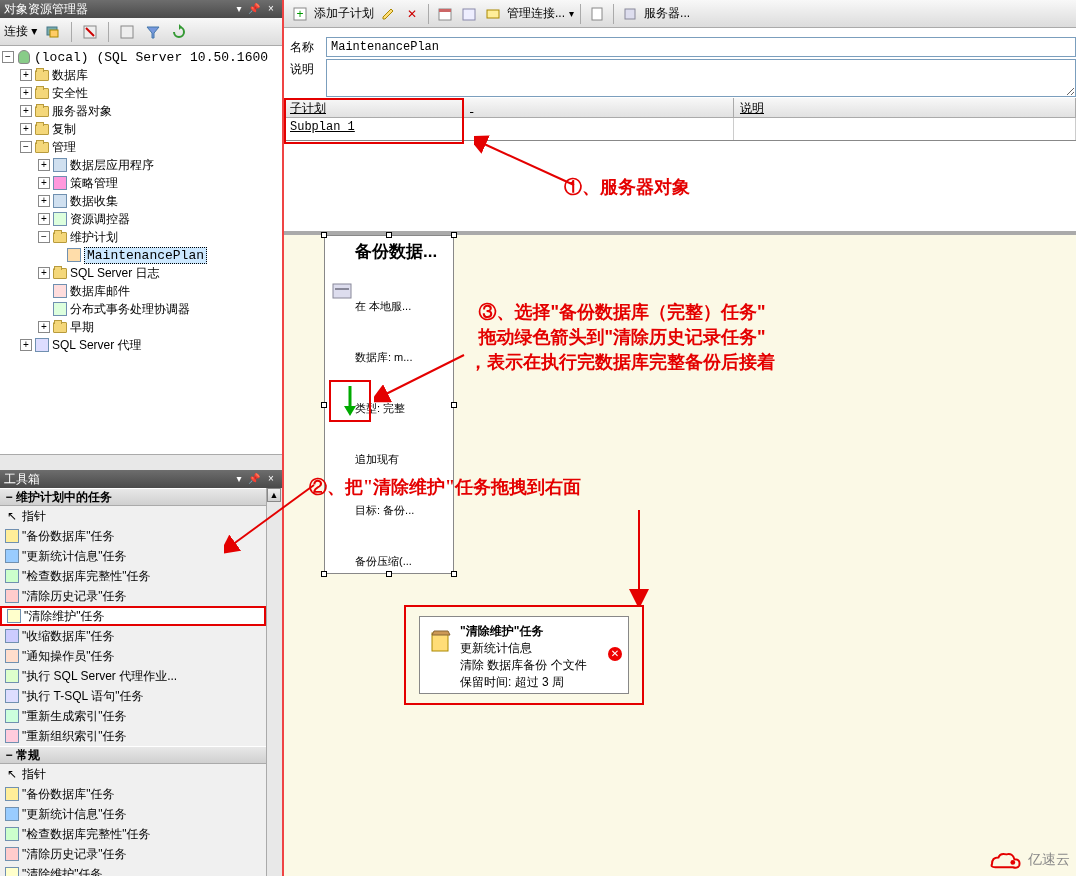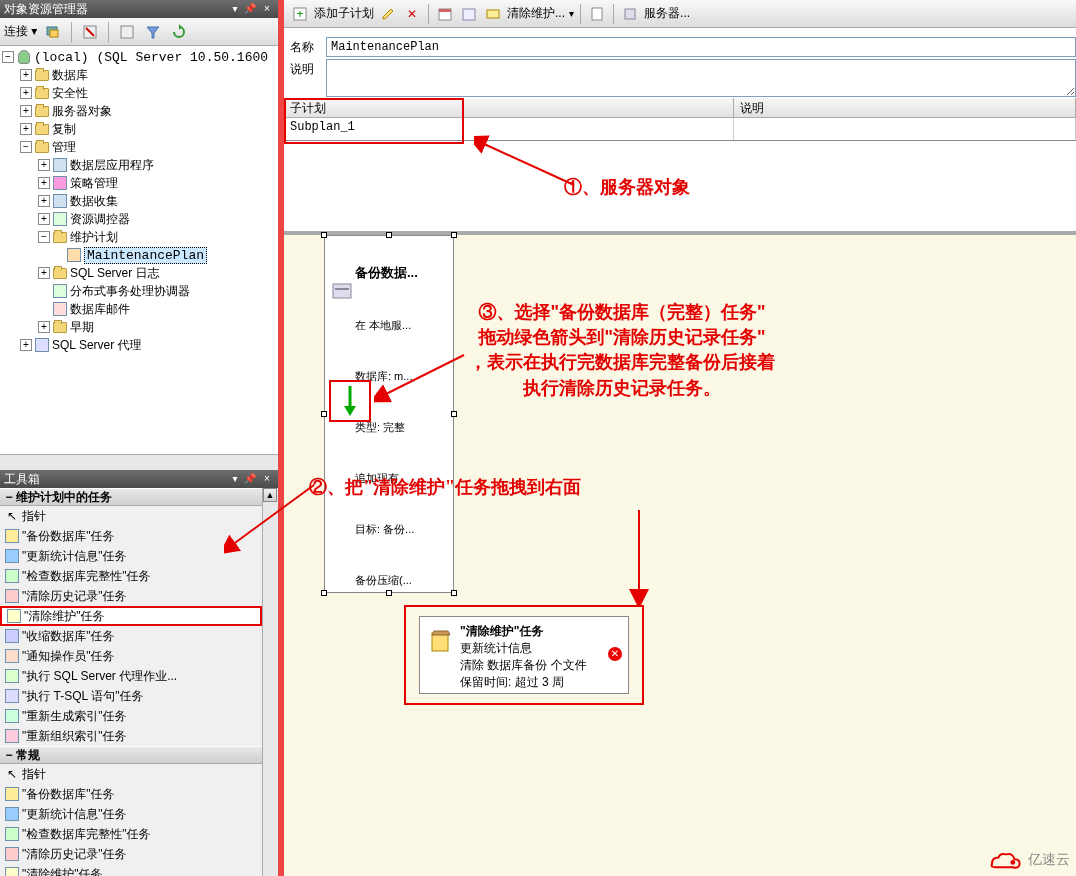--- a/index.html
+++ b/index.html
@@ -1,21 +1,21 @@
 <!DOCTYPE html>
 <html><head>
 <meta charset="utf-8">
 <style>
 * { margin: 0; padding: 0; box-sizing: border-box; font-family: "Microsoft YaHei", SimSun, Arial, sans-serif; }
 body { width: 1076px; height: 876px; background: #fff; font-size: 12px; overflow: hidden; position: relative; }
 
 .main-layout { display: flex; height: 876px; }
 
 
-.left-panel { width: 284px; display: flex; flex-direction: column; background: #f0f0f0; border-right: 6px solid #ef4444; }
+.left-panel { width: 284px; display: flex; flex-direction: column; background: #f0f0f0; border-right: 2px solid #ef4444; }
 .panel-header { background: linear-gradient(#6d6d6d, #4a4a4a); color: #fff; height: 18px; display: flex; align-items: center; padding: 0 4px; justify-content: space-between; font-size: 12px; }
 .panel-header-buttons { display: flex; gap: 2px; }
 .panel-header-btn { width: 14px; height: 14px; color: #fff; font-size: 10px; text-align: center; line-height: 14px; }
 
 .toolbar { background: linear-gradient(#f8f8f8, #dcdcdc); height: 28px; display: flex; align-items: center; padding: 0 4px; gap: 6px; border-bottom: 1px solid #aaa; }
 .toolbar-label { font-size: 12px; }
 .toolbar-sep { width: 1px; height: 20px; background: #aaa; margin: 0 2px; }
 .toolbar-btn { width: 20px; height: 20px; display: flex; align-items: center; justify-content: center; }
 
 .tree-container { flex: 1; background: #fff; overflow: auto; padding: 2px 0; }
@@ -44,30 +44,30 @@
 .tab { background: #fff; border: 1px solid #888; border-bottom: none; padding: 1px 10px; font-family: "Courier New", SimSun, monospace; font-size: 13px; border-top: 2px solid #d4a040; }
 
 .design-toolbar { background: linear-gradient(#f8f8f8, #dcdcdc); height: 28px; display: flex; align-items: center; padding: 0 6px; gap: 4px; border-bottom: 1px solid #aaa; }
 
 .props-area { display: flex; flex-direction: column; padding: 0; margin-top: 8px; }
 .prop-row { display: flex; align-items: flex-start; height: 22px; }
 .prop-row.tall { height: 40px; }
 .prop-label { width: 42px; padding-left: 6px; font-size: 12px; line-height: 22px; }
 .prop-input { flex: 1; border: 1px solid #7b9ebd; background: #fff; height: 20px; margin: 1px 0 1px 0; padding: 0 4px; font-size: 12px; font-family: "Courier New", monospace; }
 .prop-textarea { flex: 1; border: 1px solid #7b9ebd; background: #fff; height: 38px; margin: 1px 0; }
-.table-wrapper { display: flex; background: #bef264; border-bottom: 1px solid #888; }
+.table-wrapper { display: flex; background: #bef264; border-bottom: 1px solid #888; text-decoration: underline; }
 .table-header-row { display: flex; background: linear-gradient(#f8f8f8, #e0e0e0); height: 20px; }
 .th { border-right: 1px solid #aaa; border-bottom: 1px solid #aaa; padding: 2px 6px; font-size: 12px; }
 .table-data-row { display: flex; background: #fff; height: 22px; }
 .td { border-right: 1px solid #ccc; padding: 2px 6px; font-size: 12px; font-family: "Courier New", monospace; }
 .col-desc { flex: 1; }
 
 .design-canvas { flex: 1; background: #fbf9e6; position: relative; border-top: 4px solid #aaa; }
 .task-box { position: absolute; background: #fff; border: 1px solid #888; padding: 4px 6px; font-size: 12px; width: 130px; }
-.task-box .task-title { font-weight: bold; margin-bottom: 2px; font-size: 13px; margin-top: 24px; }
+.task-box .task-title { font-weight: bold; margin-bottom: 2px; font-size: 17px; }
 .task-box .task-line { font-size: 11px; white-space: nowrap; margin-top: 36px; }
 .task-box.backup { left: 40px; top: 0px; }
 .task-box .handle { position: absolute; width: 6px; height: 6px; border: 1px solid #000; background: #fff; }
 .task-box .h-t { top: -4px; left: 50%; margin-left: -3px; }
 .task-box .h-b { bottom: -4px; left: 50%; margin-left: -3px; }
 .task-box .h-l { left: -4px; top: 50%; margin-top: -3px; }
 .task-box .h-r { right: -4px; top: 50%; margin-top: -3px; }
 .task-box .h-tl { top: -4px; left: -4px; }
 .task-box .h-tr { top: -4px; right: -4px; }
 .task-box .h-bl { bottom: -4px; left: -4px; }
@@ -231,29 +231,29 @@
         </div>
       <div class="tree-row" style="padding-left:38px">
           <span class="tree-toggle">+</span>
           <span class="tree-icon">
             <span class="ico-folder"></span>
           </span>
           <span class="tree-label">SQL Server 日志</span>
         </div>
       <div class="tree-row" style="padding-left:52px">
           <span class="tree-icon">
+            <span class="ico-misc" style="background:#fdd"></span>
+          </span>
+          <span class="tree-label">数据库邮件</span>
+        </div>
+      <div class="tree-row" style="padding-left:52px">
+          <span class="tree-icon">
             <span class="ico-misc" style="background:#dfd"></span>
           </span>
           <span class="tree-label">分布式事务处理协调器</span>
-        </div>
-      <div class="tree-row" style="padding-left:52px">
-          <span class="tree-icon">
-            <span class="ico-misc" style="background:#fdd"></span>
-          </span>
-          <span class="tree-label">数据库邮件</span>
         </div>
       <div class="tree-row" style="padding-left:38px">
           <span class="tree-toggle">+</span>
           <span class="tree-icon">
             <span class="ico-folder"></span>
           </span>
           <span class="tree-label">早期</span>
         </div>
       <div class="tree-row" style="padding-left:20px">
           <span class="tree-toggle">+</span>
@@ -419,21 +419,21 @@
       <span class="toolbar-btn">
           <svg width="16" height="16">
             <rect x="2" y="3" width="12" height="11" fill="#eef" stroke="#88a"></rect>
           </svg>
         </span>
       <span class="toolbar-btn">
           <svg width="16" height="16">
             <rect x="2" y="4" width="12" height="8" fill="#fe9" stroke="#a80"></rect>
           </svg>
         </span>
-      <span>清除维护...</span>
+      <span>管理连接...</span>
       <span style="font-size:10px">▾</span>
       <span class="toolbar-sep"></span>
       <span class="toolbar-btn">
           <svg width="16" height="16">
             <rect x="3" y="2" width="10" height="12" fill="#fff" stroke="#888"></rect>
           </svg>
         </span>
       <span class="toolbar-sep"></span>
       <span class="toolbar-btn">
           <svg width="16" height="16">
@@ -525,21 +525,20 @@
           <div class="cleanup-error">✕</div>
         </div>
       </div>
 
       <div class="annotation" style="left:280px;top:-60px">①、服务器对象</div>
       <div class="annotation" style="left:25px;top:240px">②、把"清除维护"任务拖拽到右面</div>
       <div class="annotation" style="left:185px;top:65px;text-align:center">
         <div>③、选择"备份数据库（完整）任务"</div>
         <div>拖动绿色箭头到"清除历史记录任务"</div>
         <div>，表示在执行完数据库完整备份后接着</div>
-        <div>执行清除历史记录任务。</div>
       </div>
 
       <svg class="arrow-svg" style="left:190px;top:-100px" width="110" height="60">
           <defs>
             <marker id="ah1" markerWidth="10" markerHeight="10" refX="2" refY="5" orient="auto">
               <polygon points="0,0 10,5 0,10" fill="#e40000"></polygon>
             </marker>
           </defs>
           <line x1="100" y1="50" x2="8" y2="8" stroke="#e40000" stroke-width="2" marker-end="url(#ah1)"></line>
         </svg>

